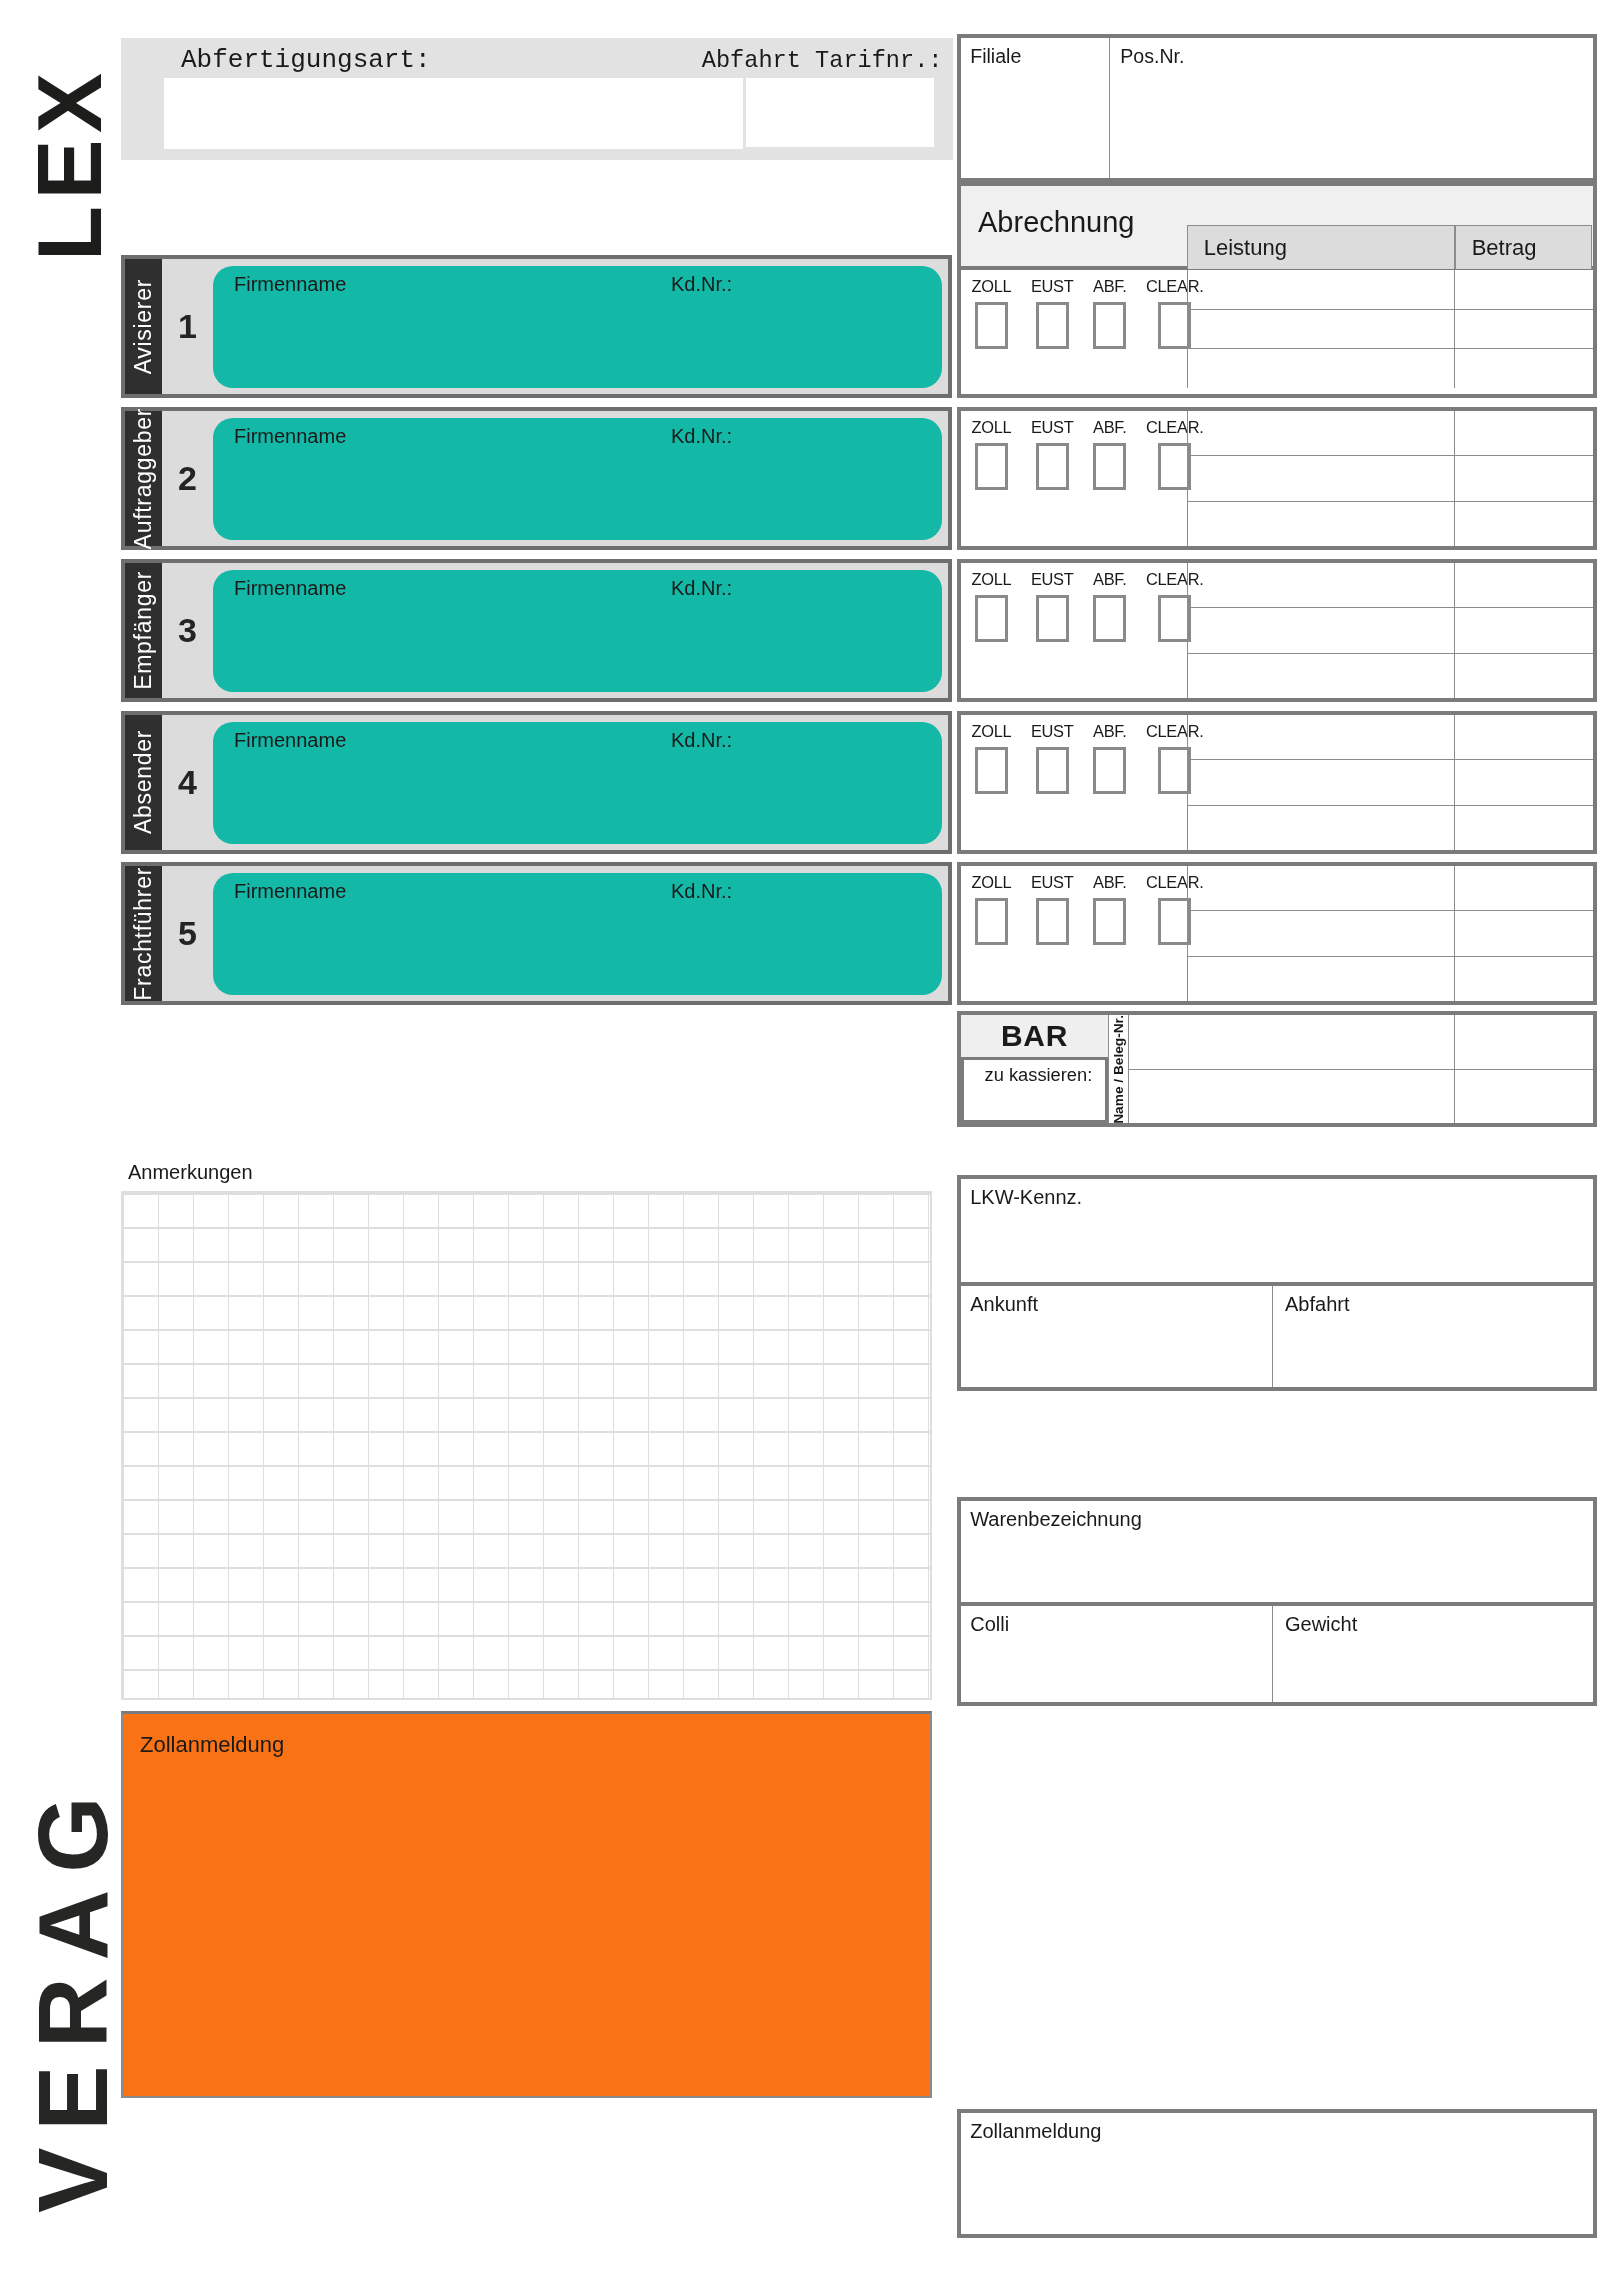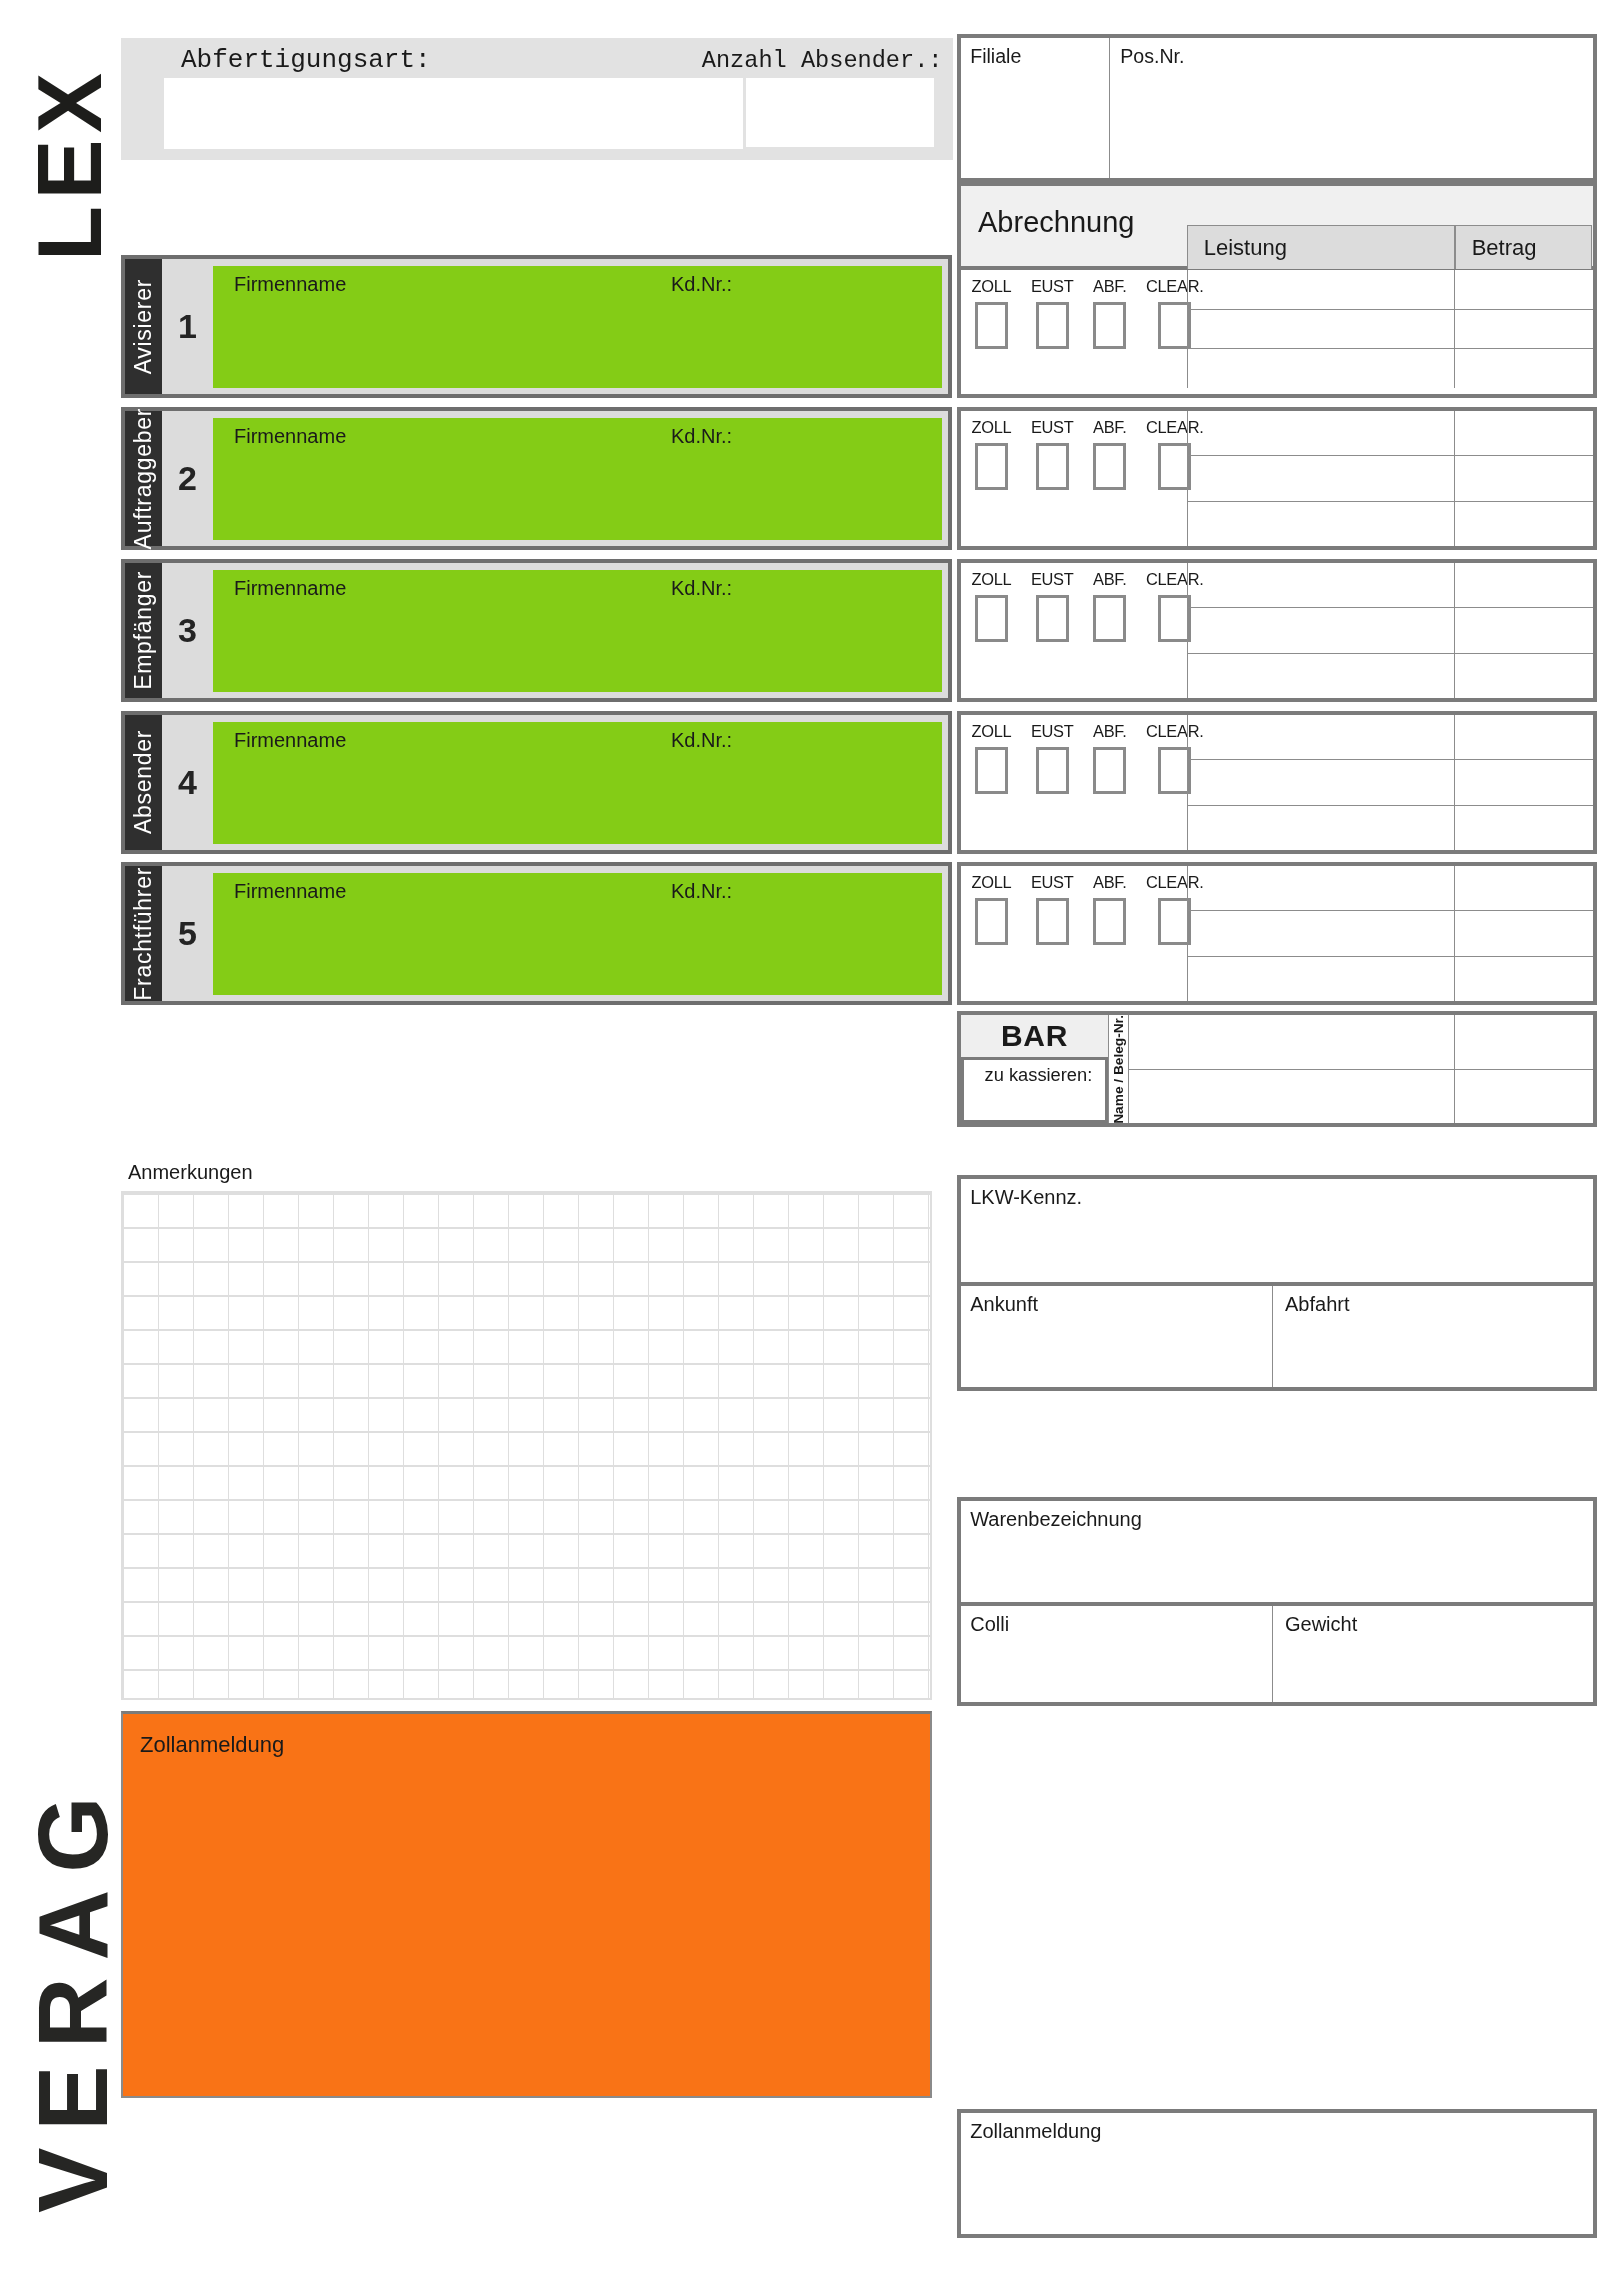--- a/index.html
+++ b/index.html
@@ -64,21 +64,21 @@
 
   
   .party-row { position:absolute; left:121px; width:831px; height:143px;
                border:4.6px solid #6e6e6e; background:#dcdcdc; }
   .role-strip { position:absolute; left:0; top:0; bottom:0; width:37px; background:#2f2f2f;
                 display:flex; align-items:center; justify-content:center; }
   .role-strip span { color:#ffffff; font-size:23px; letter-spacing:0.7px; }
   .num-col { position:absolute; left:37px; top:0; bottom:0; width:51px;
              display:flex; align-items:center; justify-content:center;
              font-size:34px; font-weight:700; color:#242424; }
-  .party-white { position:absolute; left:88px; top:6.5px; right:5.9px; bottom:5.9px; background:#84cc16; }
+  .party-white { position:absolute; left:88px; top:6.5px; right:5.9px; bottom:5.9px; background:#14b8a6;border-radius:20px; }
   .firmenname-label { position:absolute; left:21px; top:7.9px; font-size:20px; }
   .kdnr-label { position:absolute; left:458px; top:7.9px; font-size:20px; }
 
   
   .bar-sec { position:absolute; left:957px; top:1011px; width:640px; height:116px;
              border:4.6px solid #7b7b7b; background:#ffffff;text-align:center; }
   .bar-cell { position:absolute; left:0; top:0; width:147px; height:42px; background:#efefef;
               display:flex; align-items:center; justify-content:center;
               font-size:30px; font-weight:700; letter-spacing:0.7px; }
   .zuk-box { position:absolute; left:0; top:42px; width:147px; bottom:0;
@@ -133,21 +133,21 @@
 
 <div id="page">
 
   <div class="lex-logo vtext">LEX</div>
   <div class="verag-logo vtext">VERAG</div>
   <div class="verag-sub vtext">SPEDITION AG</div>
 
   <div class="abf-band">
     <div class="abf-label">Abfertigungsart:</div>
     <div class="abf-input"></div>
-    <div class="anz-label">Anzahl Absender.:</div>
+    <div class="anz-label">Abfahrt Tarifnr.:</div>
     <div class="anz-input"></div>
   </div>
 
   <div class="filiale-box">
     <div class="filiale-cell">
       <span>Filiale</span>
     </div>
     <div class="posnr-cell">
       <span>Pos.Nr.</span>
     </div>

